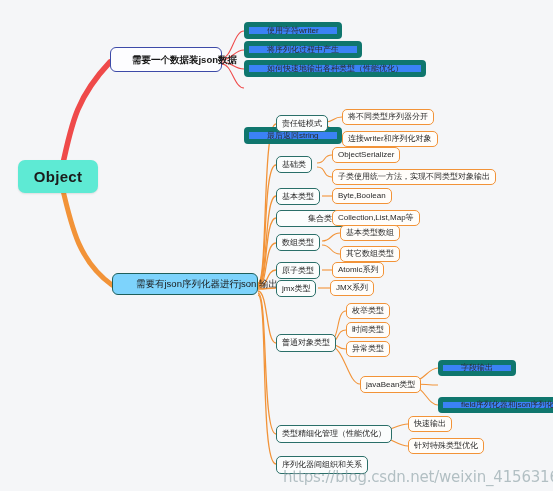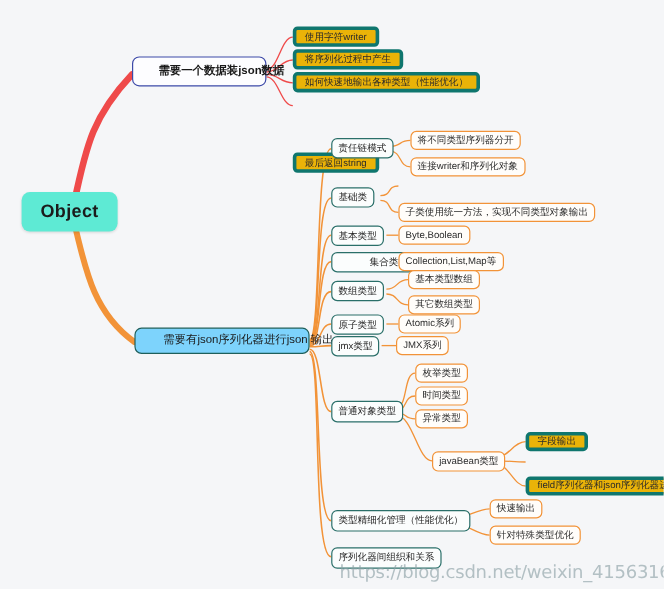--- a/index.html
+++ b/index.html
@@ -64,25 +64,25 @@
     border: 1.3px solid #1f5f5b;
     color: #191919;
     font-size: 9.5px;
     font-weight: normal;
     border-radius: 6px;
     background: #7dd3fc;
     padding-left: 44px;
   }
   
   .node.red {
-    border: 3px solid #0f766e;
+    border: 5px solid #0f766e;
     color: #2a2a2a;
     font-size: 8px;
-    background: #eab308;
-    padding: 0 7px;
+    background: #3b82f6;
+    padding: 0 18px;
     border-radius: 4px;
   }
   
   .node.teal {
     border: 1px solid #2a6f69;
     color: #242424;
     font-size: 8px;
     background: #fbfdfd;
     padding: 0 5px;
     border-radius: 5px;
@@ -221,20 +221,23 @@
   <div class="node orange" style="left:342px; top:109px; height:16px;">
     <span>将不同类型序列器分开</span>
   </div>
   <div class="node orange" style="left:342px; top:131px; height:16px;">
     <span>连接writer和序列化对象</span>
   </div>
 
   <div class="node teal" style="left:276px; top:156px; height:17px;">
     <span>基础类</span>
   </div>
+  <div class="node orange" style="left:332px; top:147px; height:16px;">
+    <span>ObjectSerializer</span>
+  </div>
   <div class="node orange" style="left:332px; top:169px; height:16px;">
     <span>子类使用统一方法，实现不同类型对象输出</span>
   </div>
 
   <div class="node teal" style="left:276px; top:188px; height:17px;">
     <span>基本类型</span>
   </div>
   <div class="node orange" style="left:332px; top:188px; height:16px;">
     <span>Byte,Boolean</span>
   </div>

